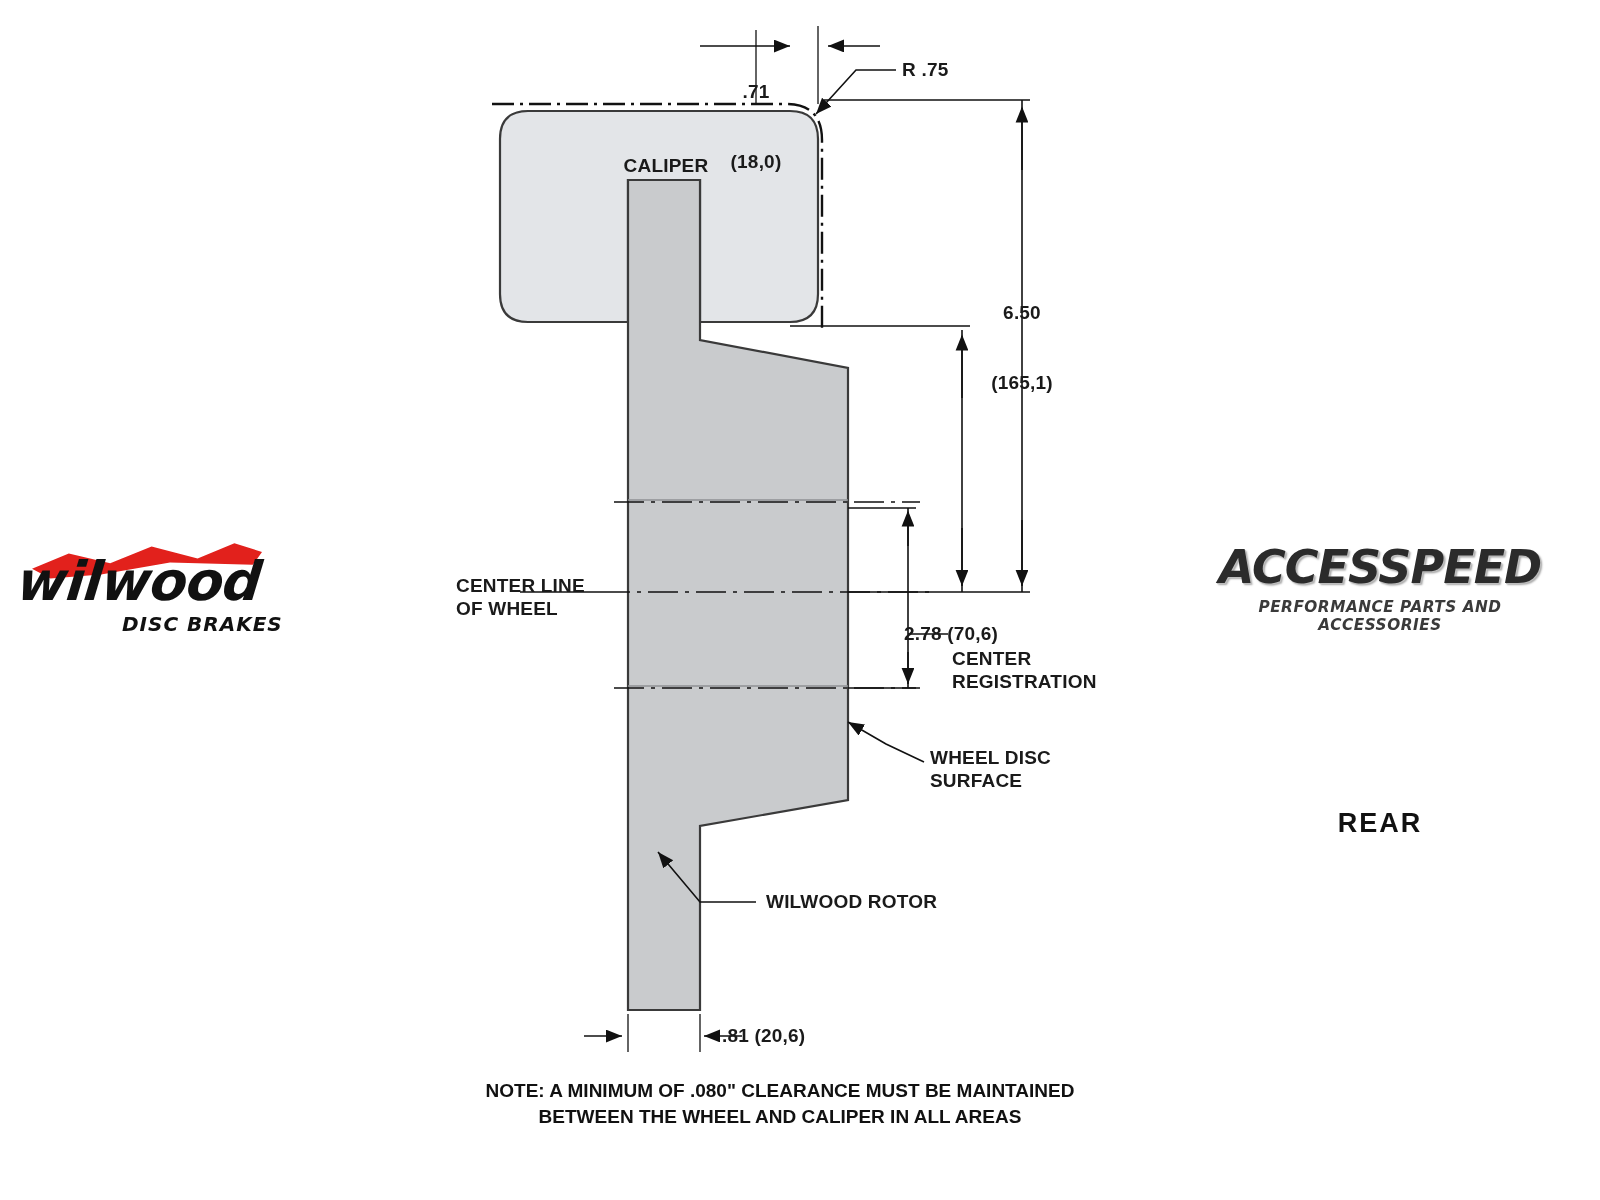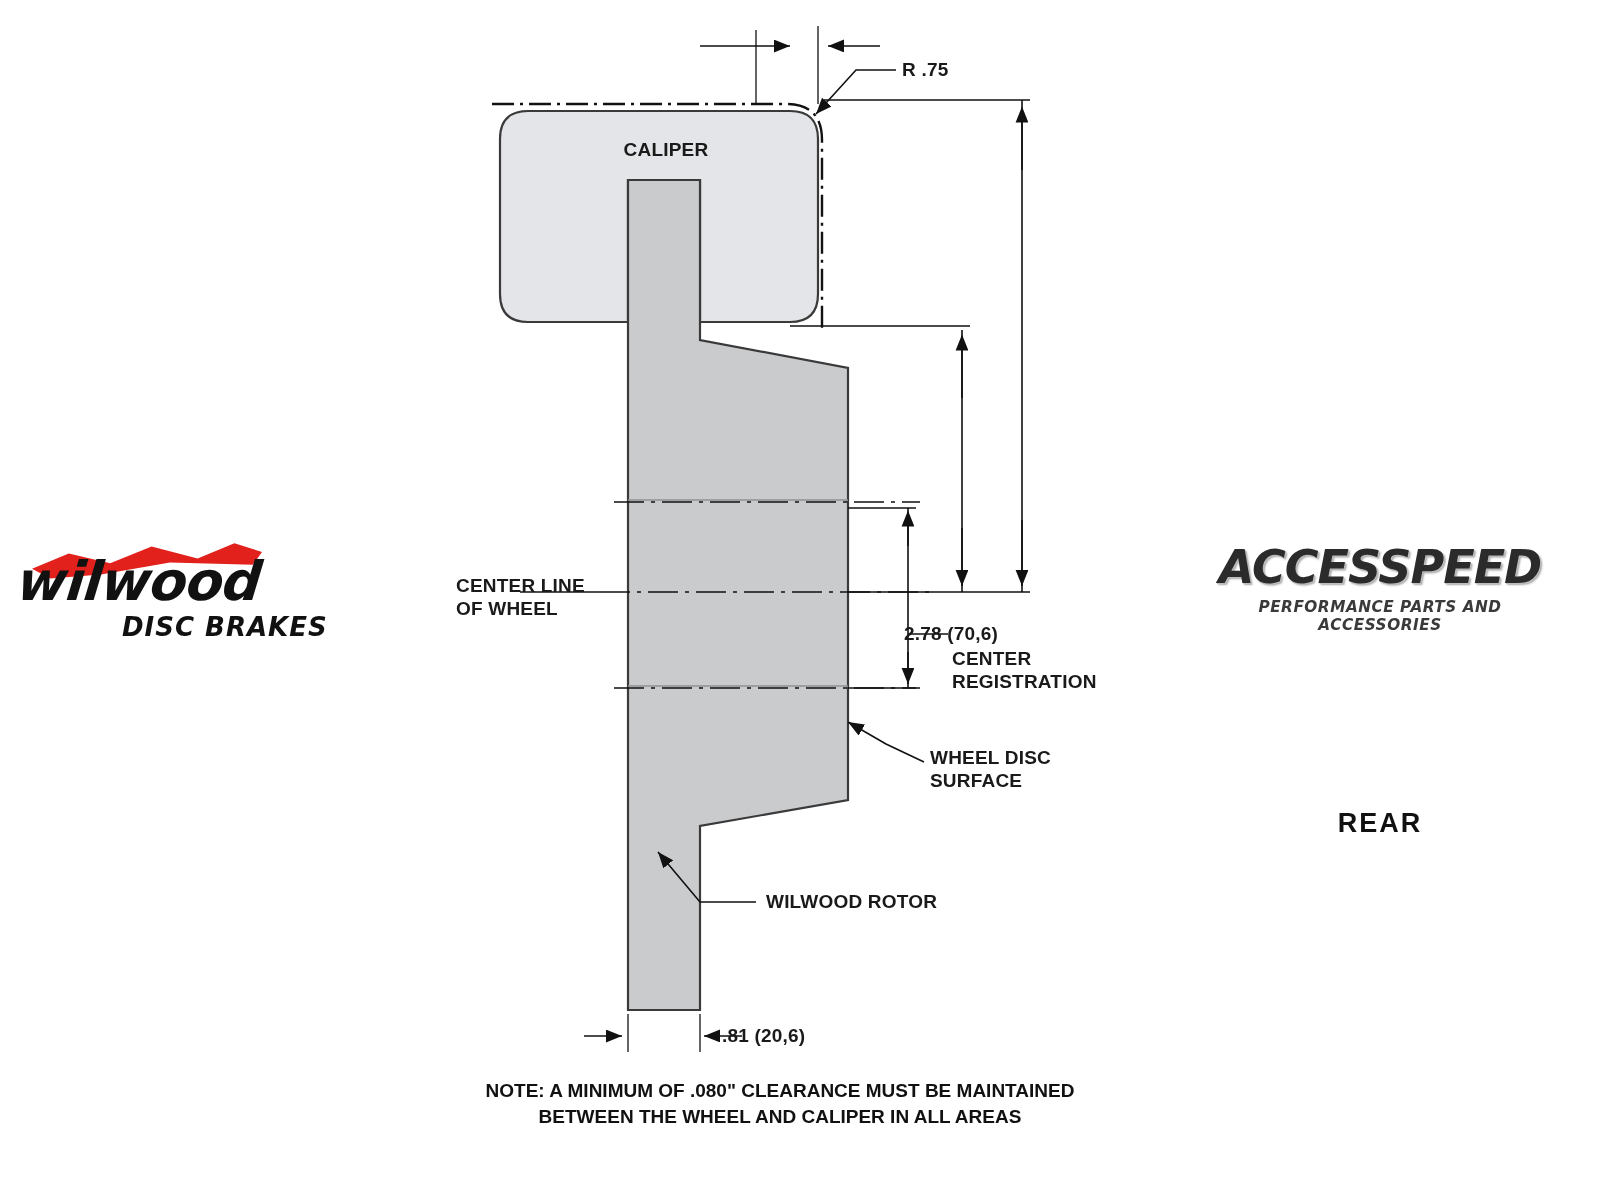--- a/index.html
+++ b/index.html
@@ -62,21 +62,21 @@
     width: 230px;
     height: 40px;
     background: #e2211c;
     clip-path: polygon(0% 72%, 16% 34%, 34% 58%, 52% 16%, 72% 46%, 88% 8%, 100% 30%, 96% 62%, 60% 56%, 30% 86%, 8% 96%);
   }
   #wilwood-sub {
     position: absolute;
     left: 112px;
     top: 92px;
     font-family: "DejaVu Sans", sans-serif;
-    font-size: 26px;
+    font-size: 20px;
     font-weight: 700;
     font-style: italic;
     letter-spacing: 1px;
     color: #111;
   }
 
   
   #accesspeed-logo {
     position: absolute;
     left: 1210px;
@@ -253,38 +253,46 @@
     <g stroke="#111" stroke-width="1.6" fill="none">
       <path d="M 756 902 L 700 902 L 658 852" marker-end="url(#arrowEnd)"></path>
     </g>
 
     <g stroke="#111" stroke-width="1.6">
       <line x1="584" y1="1036" x2="622" y2="1036" marker-end="url(#arrowEnd)"></line>
       <line x1="742" y1="1036" x2="704" y2="1036" marker-end="url(#arrowEnd)"></line>
     </g>
   </svg>
 
+  <div class="lbl c" style="left:706px; top:34px; width:100px;">
+    <div>.71</div>
+    <div>(18,0)</div>
+  </div>
 
   <div class="lbl" style="left:902px; top:58px;">R .75</div>
 
+  <div class="lbl c" style="left:952px; top:255px; width:140px;">
+    <div>6.50</div>
+    <div>(165,1)</div>
+  </div>
 
 
   <div class="lbl" style="left:904px; top:622px;">2.78 (70,6)</div>
   <div class="lbl" style="left:952px; top:647px; white-space:pre-line;">CENTER
 REGISTRATION</div>
 
   <div class="lbl r" style="left:456px; top:574px; width:150px; white-space:pre-line;">CENTER LINE
 OF WHEEL</div>
 
   <div class="lbl" style="left:930px; top:746px; white-space:pre-line;">WHEEL DISC
 SURFACE</div>
 
   <div class="lbl" style="left:766px; top:890px;">WILWOOD ROTOR</div>
 
-  <div class="lbl c" style="left:606px; top:138px; width:120px;">CALIPER</div>
+  <div class="lbl c" style="left:606px; top:154px; width:120px;">CALIPER</div>
 
   <div class="lbl" style="left:722px; top:1024px;">.81 (20,6)</div>
 
   <div id="wilwood-logo">
     <div id="wilwood-swoosh"></div>
     <div id="wilwood-wordmark">wilwood</div>
     <div id="wilwood-sub">DISC BRAKES</div>
   </div>
 
   <div id="rear-label">REAR</div>

